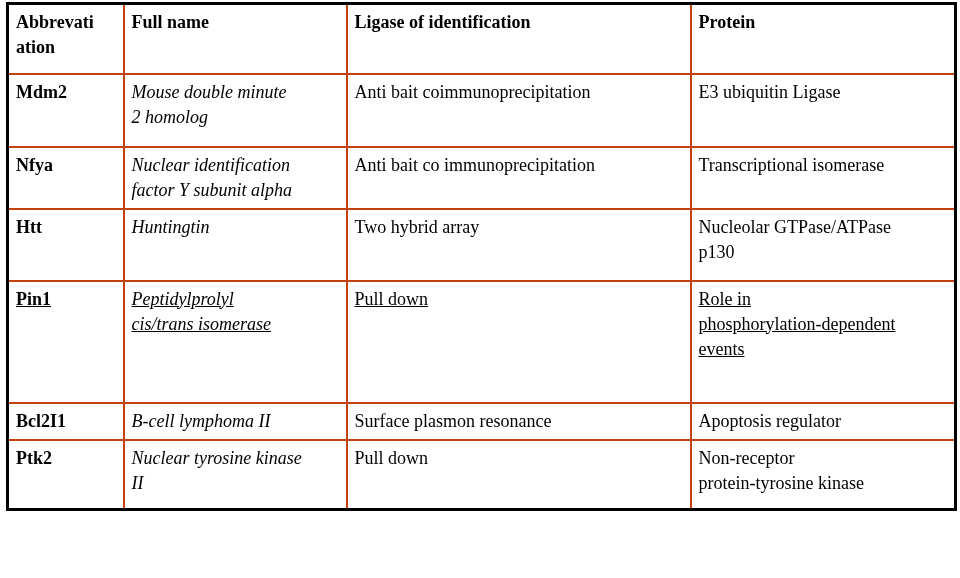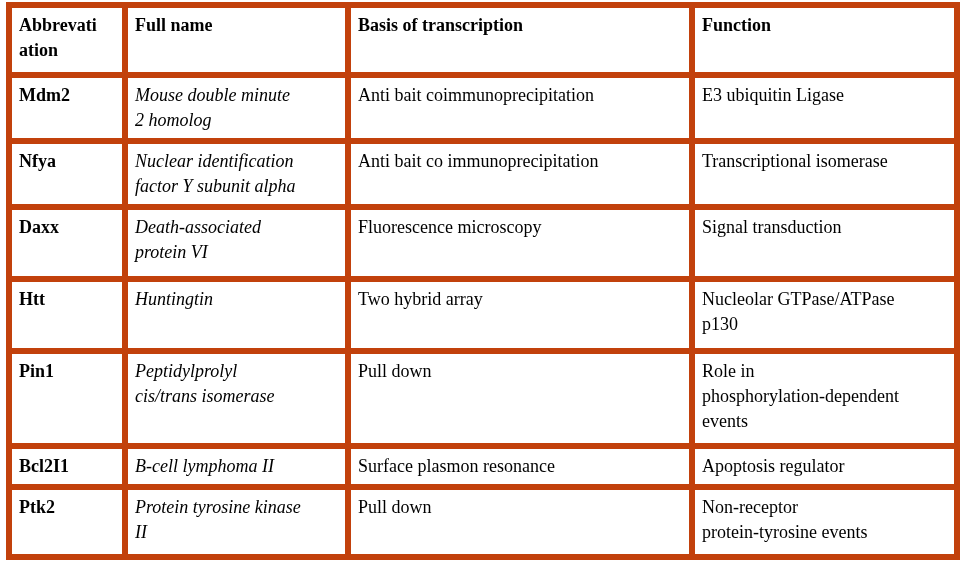--- a/index.html
+++ b/index.html
@@ -16,83 +16,76 @@
     left: 6px;
     top: 2px;
   }
   table.data-table {
     border-collapse: collapse;
     table-layout: fixed;
     width: 948px;
     border: 3px solid #000;
   }
   th, td {
-    border: 6px solid #c2410c;
+    border: 2px solid #c2410c;
     vertical-align: top;
     text-align: left;
     padding: 5px 6px 5px 7px;
     font-size: 18px;
     line-height: 25px;
     white-space: pre-line;
     overflow: hidden;
     font-weight: normal;
   }
   thead th { font-weight: bold; }
   td.abbr-col { font-weight: bold; }
   td.fullname-col { font-style: italic; }
   tr.r-header  { height: 70px; }
-  tr.r-mdm2    { height: 65px; }
+  tr.r-mdm2    { height: 73px; }
   tr.r-nfya    { height: 60px; }
   tr.r-daxx    { height: 72px; }
   tr.r-htt     { height: 72px; }
-  tr.r-pin1    { height: 95px; }
+  tr.r-pin1    { height: 122px; text-decoration: underline; }
   tr.r-bcl2i1  { height: 34px; }
   tr.r-ptk2    { height: 70px; font-family: Liberation Serif, serif; }
 </style>
 </head>
 <body>
 
 <div class="table-wrap">
   <table class="data-table">
     <colgroup>
       <col style="width:116px">
       <col style="width:223px">
       <col style="width:344px">
       <col style="width:265px">
     </colgroup>
     <thead>
       <tr class="r-header">
         <th>Abbrevati
 ation</th>
         <th>Full name</th>
-        <th>Basis of transcription</th>
-        <th>Function</th>
+        <th>Ligase of identification</th>
+        <th>Protein</th>
       </tr>
     </thead>
     <tbody>
       <tr class="r-mdm2">
         <td class="abbr-col">Mdm2</td>
         <td class="fullname-col">Mouse double minute
 2 homolog</td>
         <td>Anti bait coimmunoprecipitation</td>
         <td>E3 ubiquitin Ligase</td>
       </tr>
       <tr class="r-nfya">
         <td class="abbr-col">Nfya</td>
         <td class="fullname-col">Nuclear identification
 factor Y subunit alpha</td>
         <td>Anti bait co immunoprecipitation</td>
         <td>Transcriptional isomerase</td>
-      </tr>
-      <tr class="r-daxx">
-        <td class="abbr-col">Daxx</td>
-        <td class="fullname-col">Death-associated
-protein VI</td>
-        <td>Fluorescence microscopy</td>
-        <td>Signal transduction</td>
       </tr>
       <tr class="r-htt">
         <td class="abbr-col">Htt</td>
         <td class="fullname-col">Huntingtin</td>
         <td>Two hybrid array</td>
         <td>Nucleolar GTPase/ATPase
 p130</td>
       </tr>
       <tr class="r-pin1">
         <td class="abbr-col">Pin1</td>
@@ -104,21 +97,21 @@
 events</td>
       </tr>
       <tr class="r-bcl2i1">
         <td class="abbr-col">Bcl2I1</td>
         <td class="fullname-col">B-cell lymphoma II</td>
         <td>Surface plasmon resonance</td>
         <td>Apoptosis regulator</td>
       </tr>
       <tr class="r-ptk2">
         <td class="abbr-col">Ptk2</td>
-        <td class="fullname-col">Protein tyrosine kinase
+        <td class="fullname-col">Nuclear tyrosine kinase
 II</td>
         <td>Pull down</td>
         <td>Non-receptor
-protein-tyrosine events</td>
+protein-tyrosine kinase</td>
       </tr>
     </tbody>
   </table>
 </div>
 
 </body></html>

